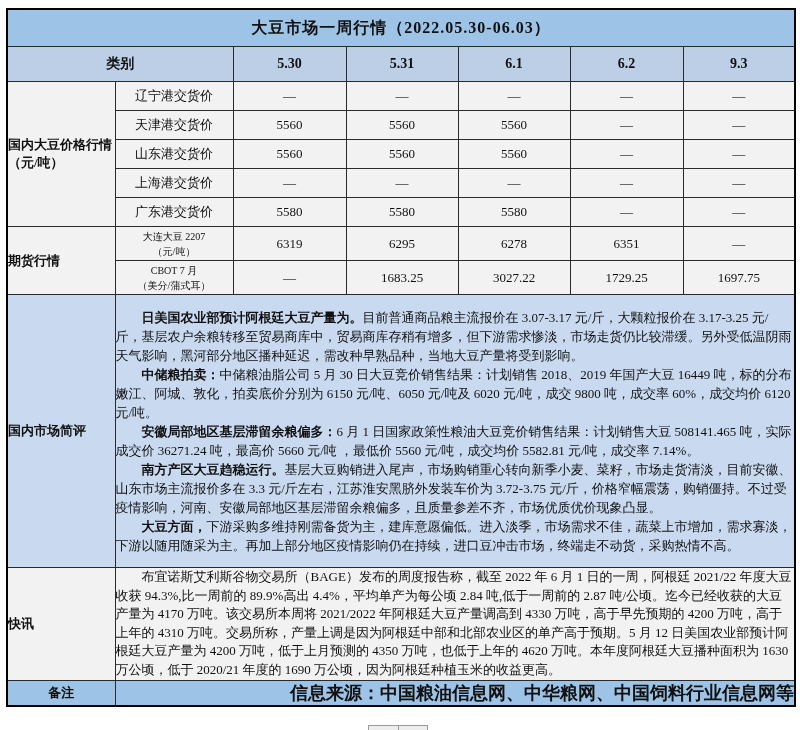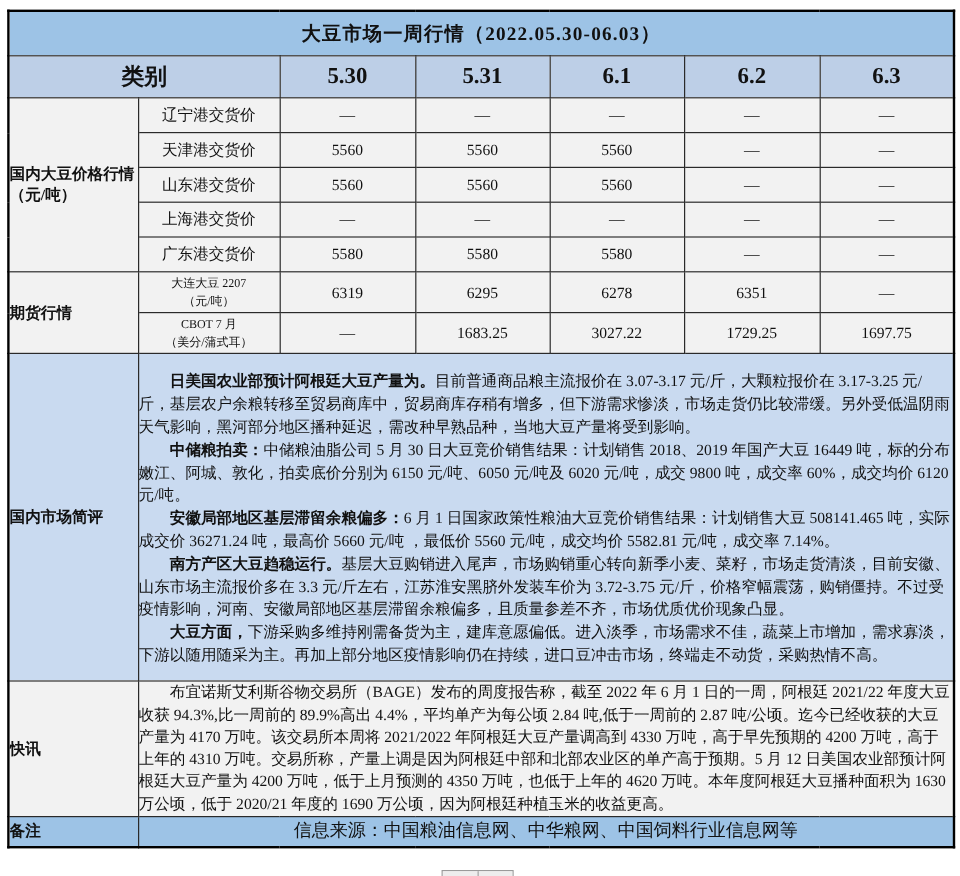--- a/index.html
+++ b/index.html
@@ -20,21 +20,21 @@
     vertical-align:middle;
     overflow:hidden;
   }
   .title-cell{
     background:var(--title-bg,#9DC3E6);
     font-weight:bold;font-size:16px;text-align:center;height:36px;
     letter-spacing:1px;
   }
   .hd{
     background:var(--header-bg,#BDCFE7);
-    font-weight:bold;font-size:19px;text-align:center;height:34px;
+    font-weight:bold;font-size:14px;text-align:center;height:34px;
   }
   .lbl{
     background:var(--row-bg,#F2F2F2);
     font-weight:bold;font-size:13px;text-align:left;
     padding:0 4px;
   }
   .sub,.v{
     background:var(--row-bg,#F2F2F2);
     font-size:13px;text-align:center;
   }
@@ -48,23 +48,23 @@
     vertical-align:middle;
     text-align:left;
     font-size:13px;
     padding:3px 6px 3px 4px;
   }
   .body-cell p{margin:0;text-indent:2em;line-height:19px;}
   .review-cell{height:272px;}
   .news-cell{height:110px;}
   .news-cell p{line-height:18.6px;}
   .remark-body{
-    text-align:center;font-size:15px;padding-left:30px;
+    text-align:right;font-size:18px;padding-left:30px;font-weight:bold;
   }
-  .remark-lbl{font-weight:bold;font-size:13px;}
+  .remark-lbl{font-weight:bold;font-size:13px;text-align:center;}
   
   .frag{
     position:absolute;left:368px;top:725px;width:58px;height:8px;
     display:flex;background:#ededed;border:1px solid #9a9a9a;
   }
   .frag .cell{flex:1;border-right:1px solid #9a9a9a;background:#ededed;}
   .frag .cell:last-child{border-right:none;}
 </style>
 </head>
 <body>
@@ -85,21 +85,21 @@
         <tr>
       <td colspan="7" class="title-cell">大豆市场一周行情（2022.05.30-06.03）</td>
     </tr>
 
     <tr>
       <td colspan="2" class="hd">类别</td>
       <td class="hd">5.30</td>
       <td class="hd">5.31</td>
       <td class="hd">6.1</td>
       <td class="hd">6.2</td>
-      <td class="hd">6.3</td>
+      <td class="hd">9.3</td>
     </tr>
 
     <tr class="pr">
       <td rowspan="5" class="lbl">国内大豆价格行情（元/吨）</td>
       <td class="sub">辽宁港交货价</td>
       <td class="v">—</td>
       <td class="v">—</td>
       <td class="v">—</td>
       <td class="v">—</td>
       <td class="v">—</td>

